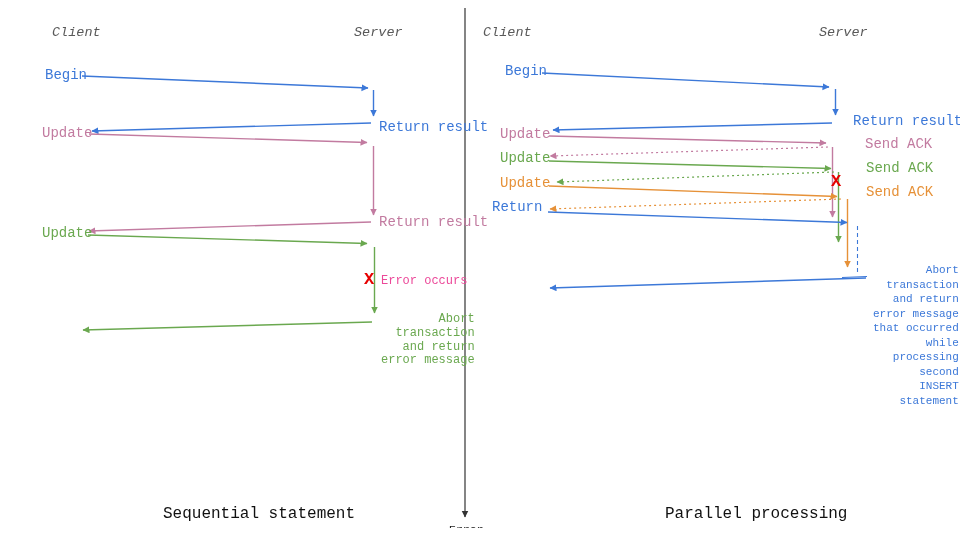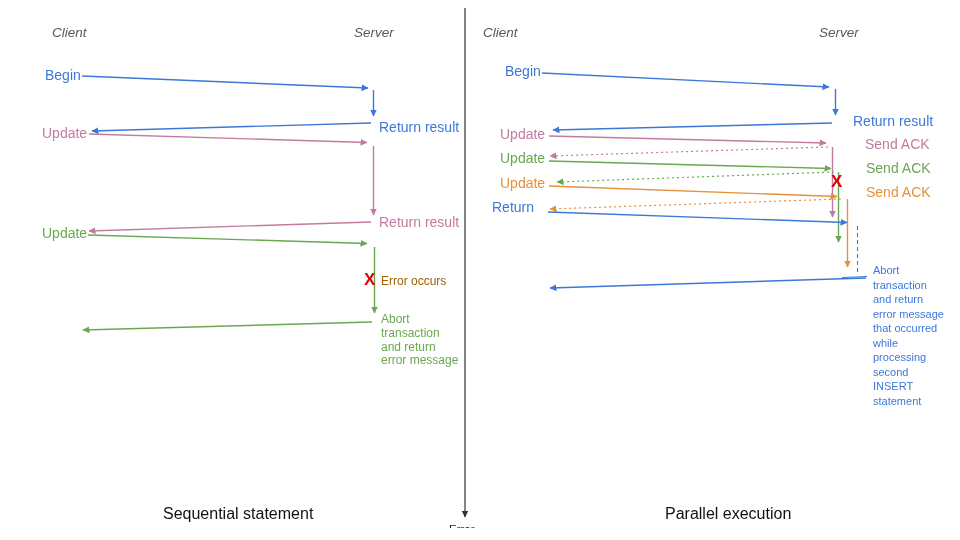--- a/index.html
+++ b/index.html
@@ -1,29 +1,29 @@
 <!DOCTYPE html>
 <html><head>
 <meta charset="utf-8">
 <style>
   html,body{margin:0;padding:0;background:#ffffff;}
   #canvas{
     position:relative;width:960px;height:528px;background:#ffffff;
-    font-family:Liberation Sans, sans-serif;overflow:hidden;
+    font-family:Liberation Mono, monospace;overflow:hidden;text-align:right;
   }
   #wires{position:absolute;left:0;top:0;width:960px;height:540px;}
   .lbl{position:absolute;font-size:14px;white-space:nowrap;line-height:1.1;}
   .hdr{position:absolute;font-size:13.5px;font-style:italic;color:#595959;white-space:nowrap;}
   .cap{position:absolute;font-size:16px;color:#111111;white-space:nowrap;}
   .blk{position:absolute;white-space:pre-line;}
   .c-blue{color:#3c78d8;}
   .c-pink{color:#c27ba0;}
   .c-green{color:#6aa84f;}
   .c-orange{color:#e69138;}
-  .c-red{color:#a16207;}
+  .c-red{color:#ec4899;}
   .xmark{position:absolute;font-size:17px;font-weight:bold;color:#e60000;line-height:1;}
   .time-lbl{position:absolute;font-size:11.5px;color:#222222;white-space:nowrap;}
 </style>
 </head>
 <body>
 
 <div id="canvas">
 
   <svg id="wires" width="960" height="540" viewBox="0 0 960 540">
     <defs>
@@ -173,16 +173,16 @@
 and return
 error message
 that occurred
 while
 processing
 second
 INSERT
 statement</div>
 
   <div class="cap" style="left:163px;top:505px;">Sequential statement</div>
-  <div class="cap" style="left:665px;top:505px;">Parallel execution</div>
+  <div class="cap" style="left:665px;top:505px;">Parallel processing</div>
   <div class="time-lbl" style="left:449px;top:523px;">Error</div>
 
 </div>
 
 </body></html>

